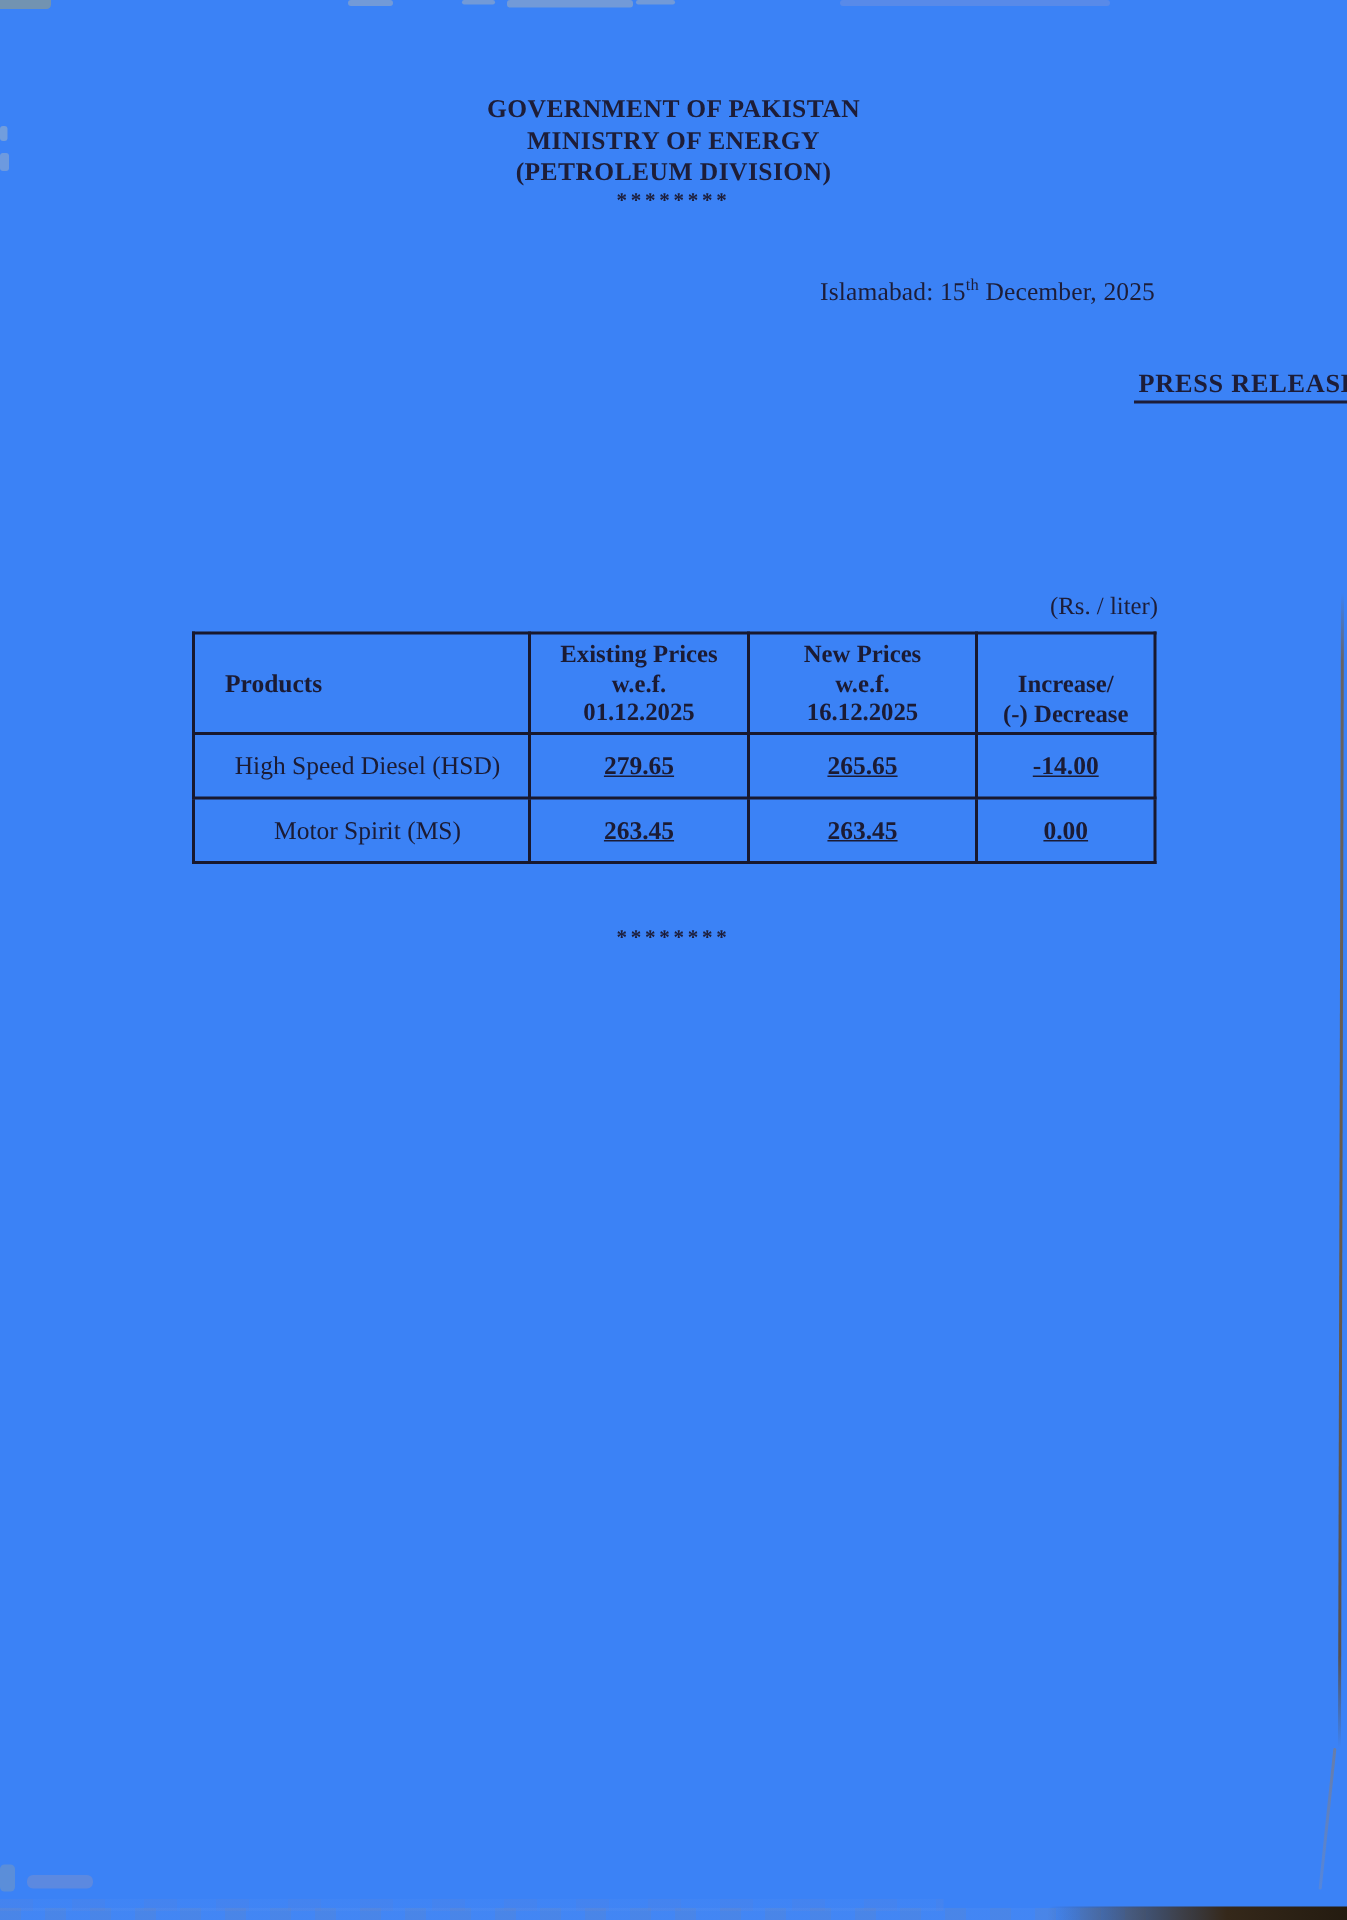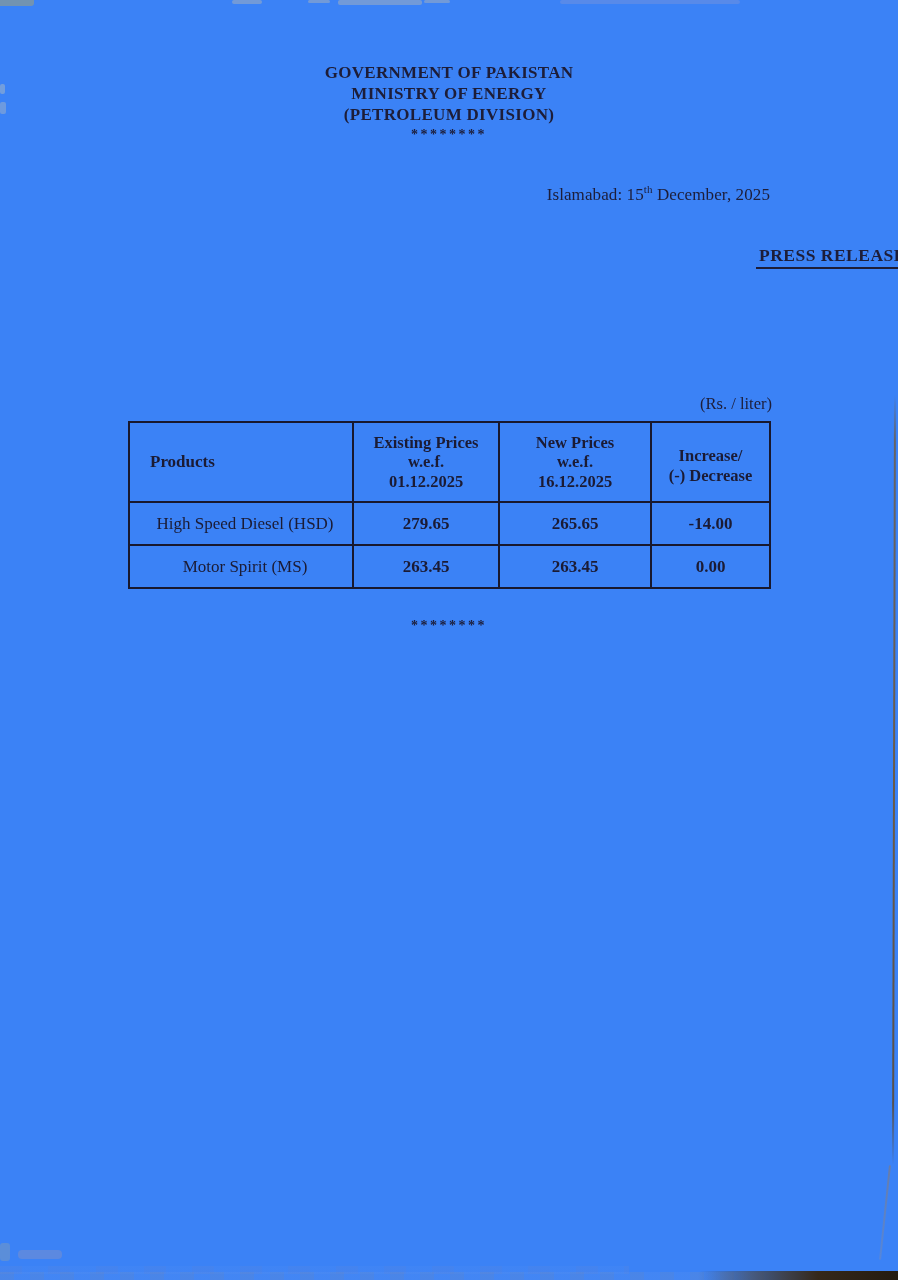--- a/index.html
+++ b/index.html
@@ -93,32 +93,33 @@
     overflow: hidden;
   }
   .prices .head-row td { height: 62px; vertical-align: middle; margin-top: 14px; }
   .prices .head-row .hcell {
     font-weight: bold;
     font-size: 16.5px;
     line-height: 19.5px;
     text-align: center;
   }
   .prices .head-row td.prod-h { text-align: left; padding-left: 20px; font-weight: bold; font-size: 17px; }
-  .prices .head-row td.change-h { vertical-align: bottom; padding-bottom: 16px; }
+  .prices .head-row td.change-h { vertical-align: bottom; padding-bottom: 3px; }
   .prices .data-row td { height: 41px; vertical-align: middle; }
   .prices td.prod {
     text-align: center;
     padding-left: 8px;
     font-size: 17px;
     margin-left: 20px;
   }
   .prices td.num {
     text-align: center;
     font-weight: bold;
     font-size: 17px;
+    text-decoration: underline;
   }
 
   .footer-stars {
     position: absolute;
     top: 618px;
     left: 0;
     width: 100%;
     text-align: center;
     font-weight: bold;
     font-size: 14px;

